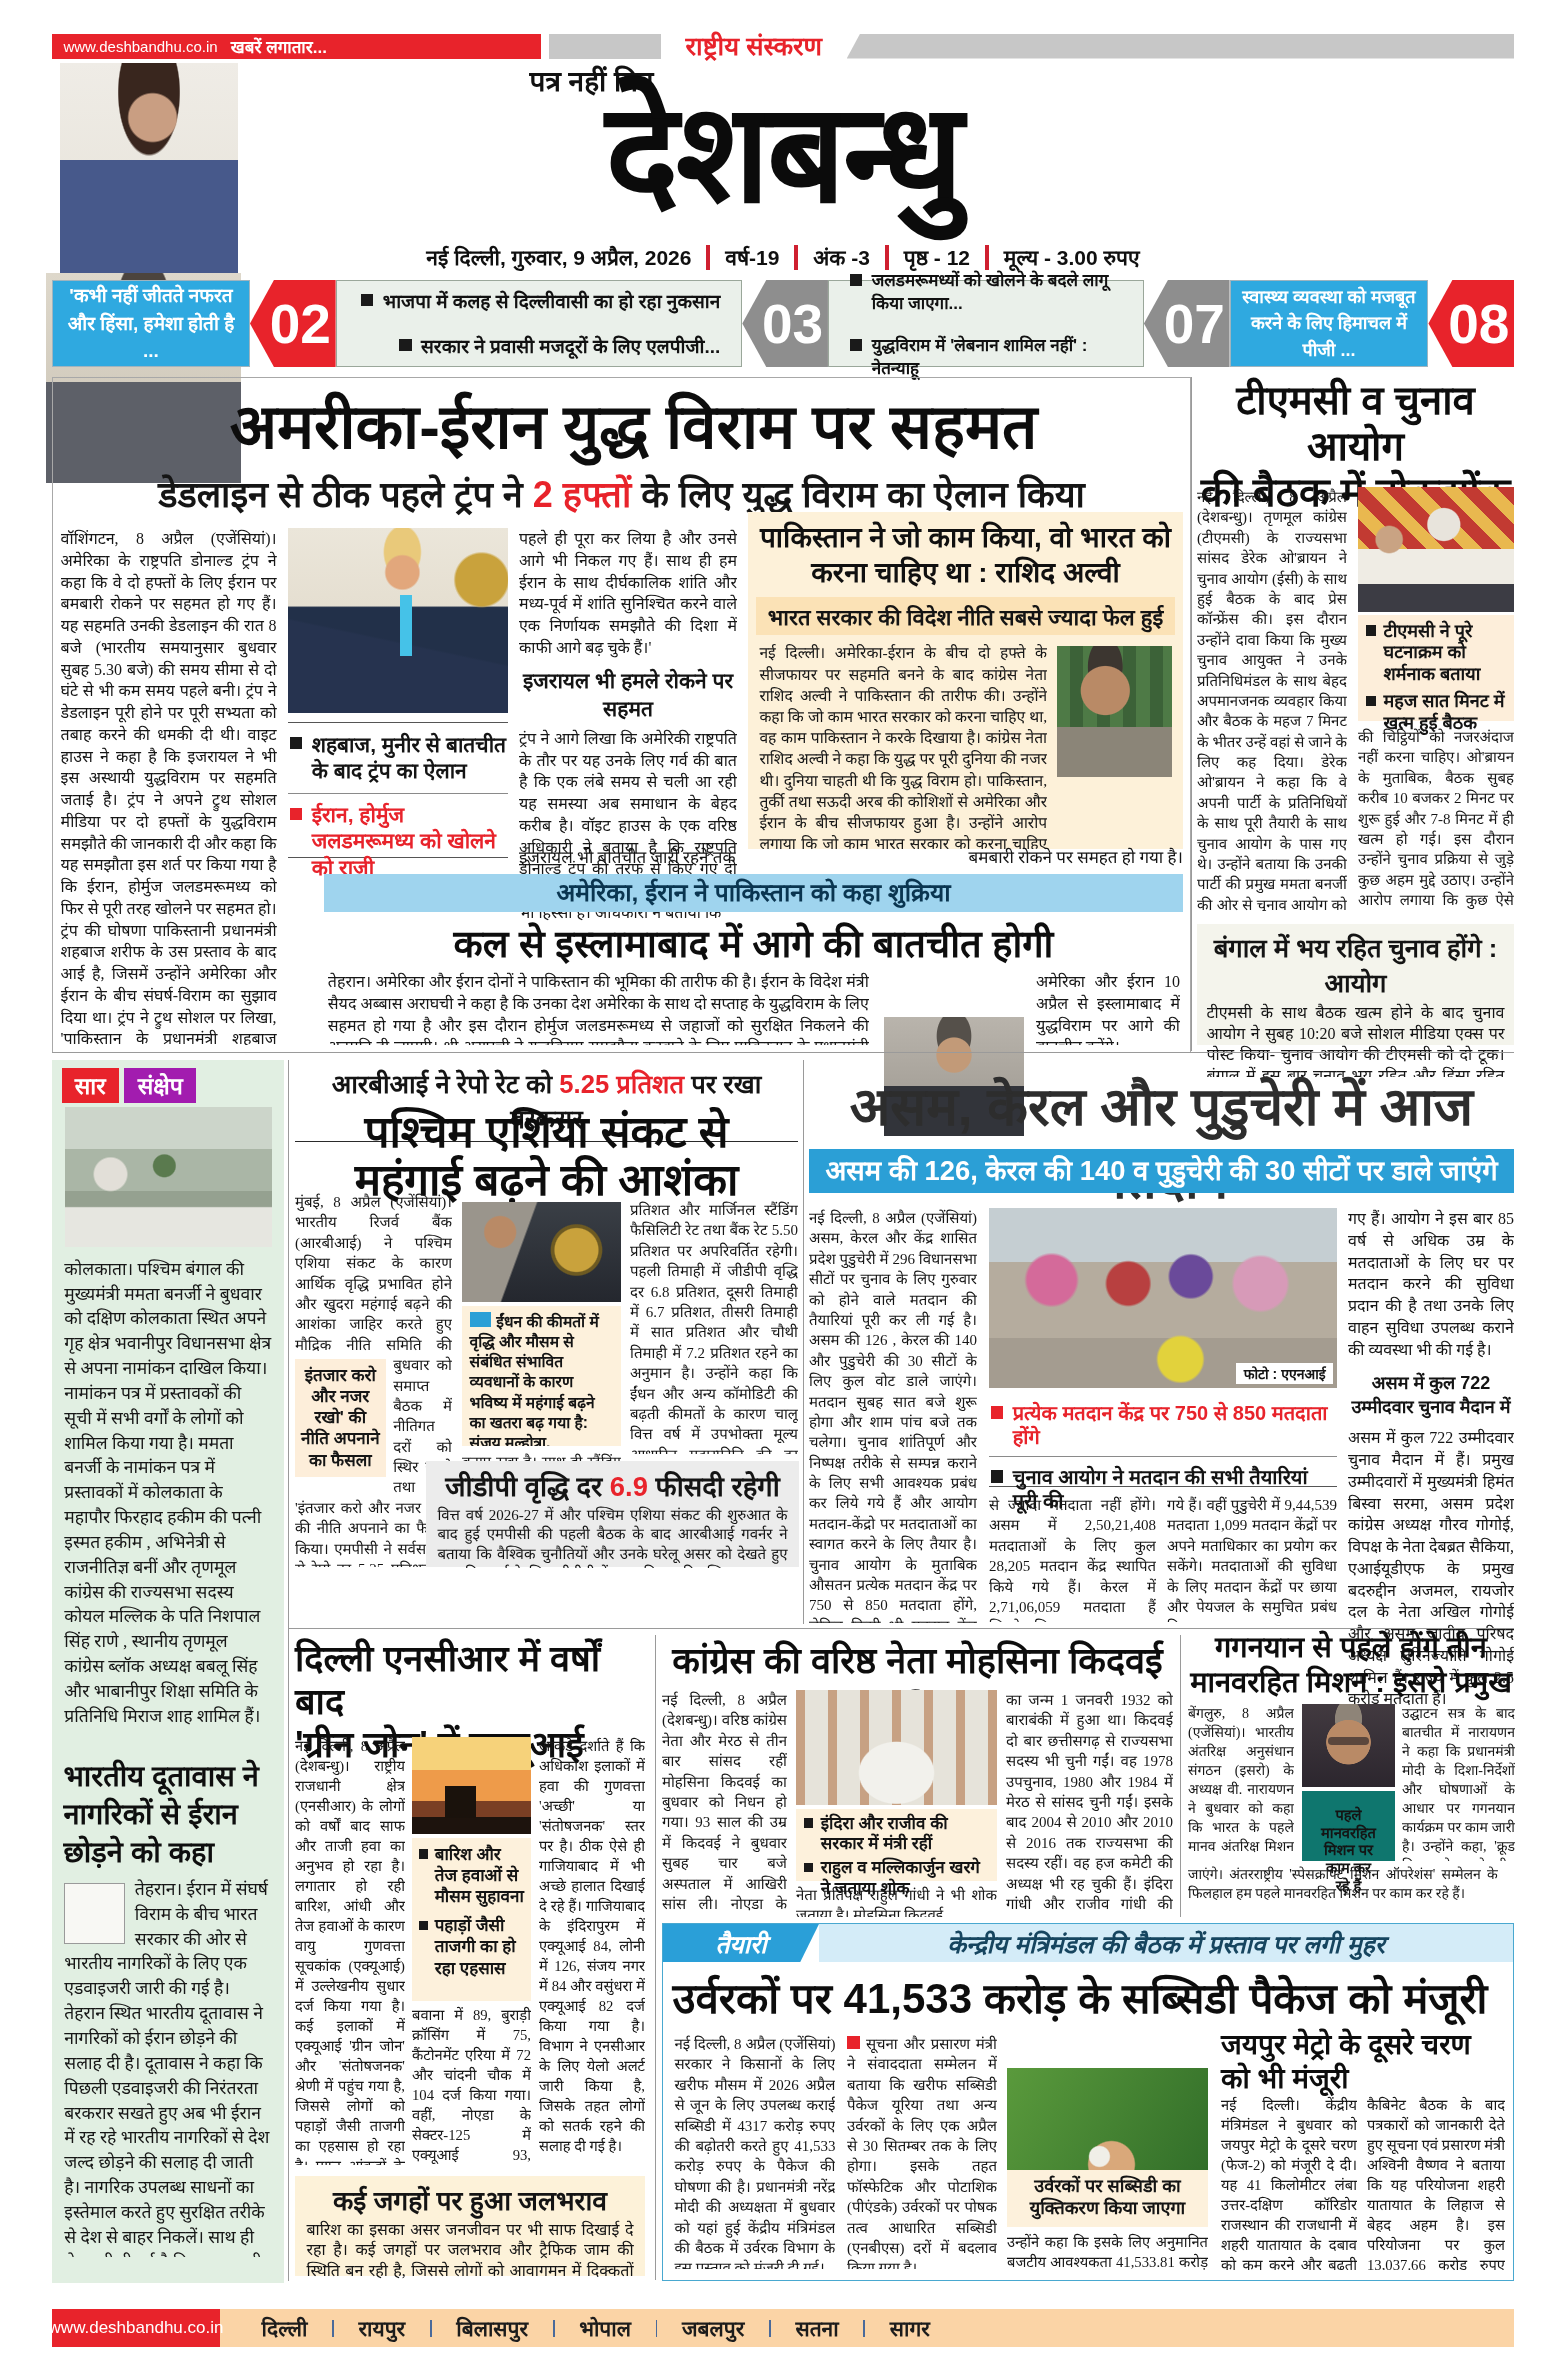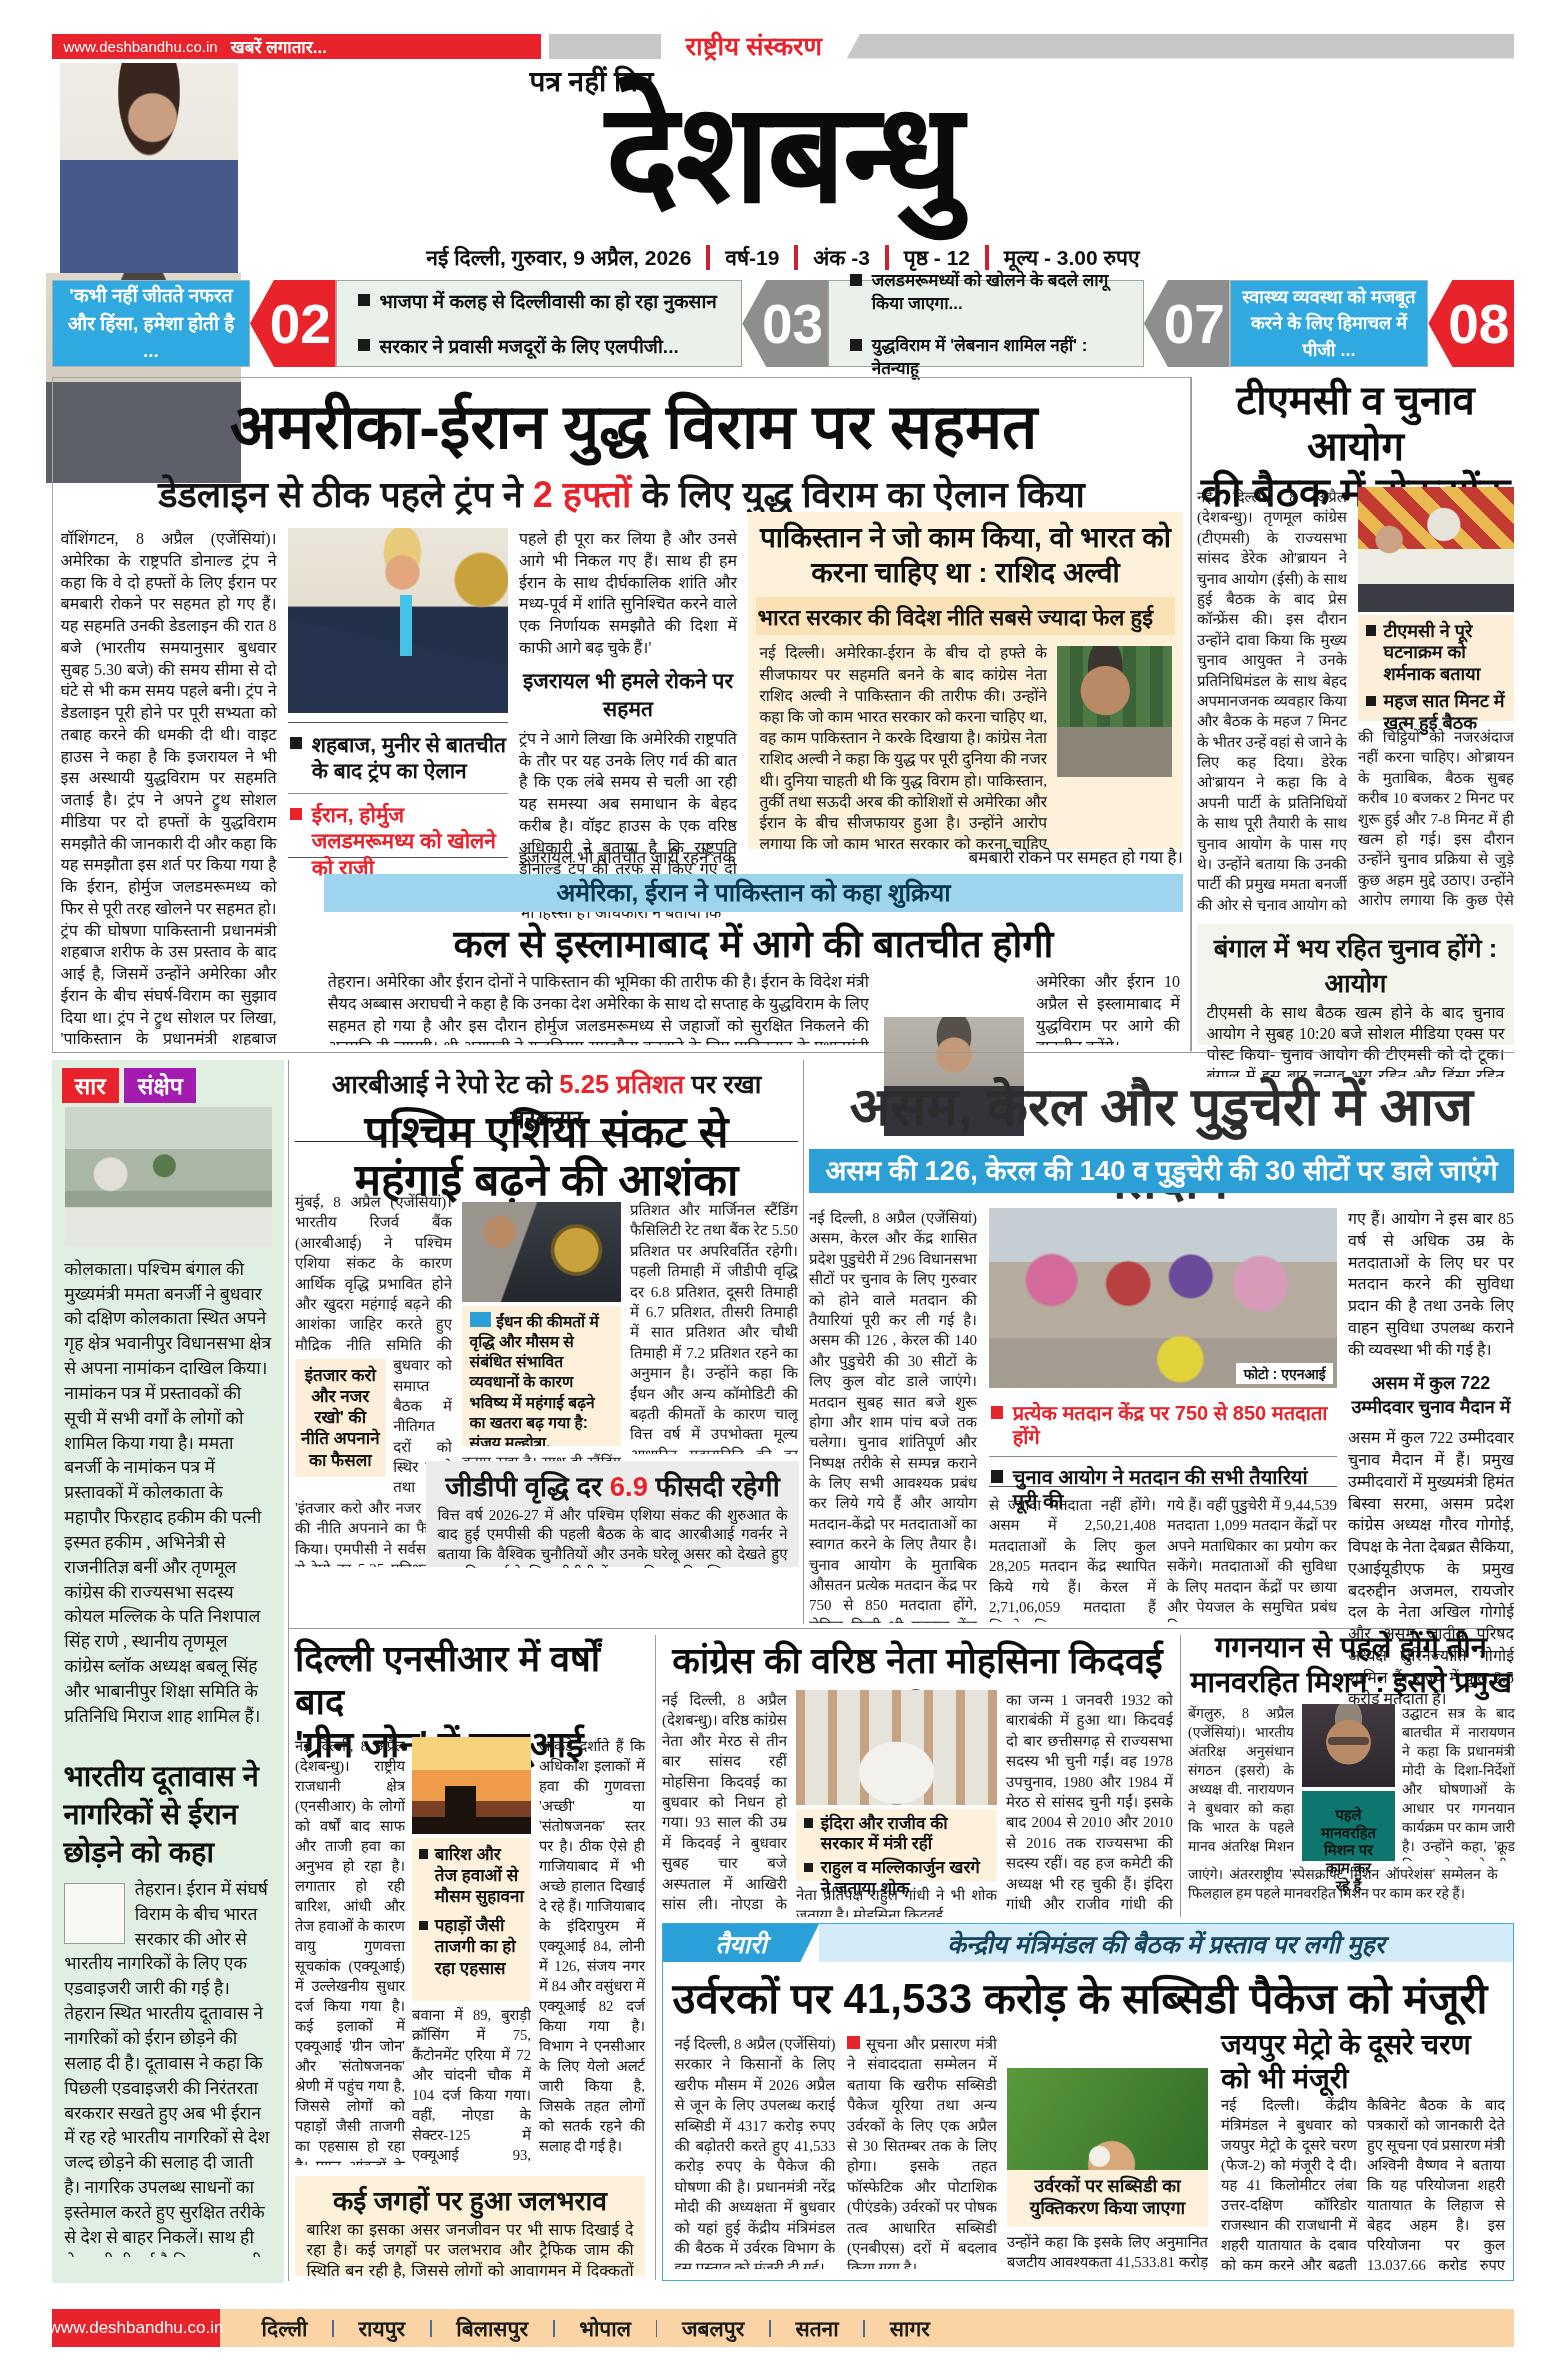--- a/index.html
+++ b/index.html
@@ -24,42 +24,42 @@
   .mh-photo-left{left:7.6px;top:1.9px;width:178px;height:210px;}
   .mh-photo-right{right:5.7px;top:1.9px;width:195px;height:210px;}
   .mh-tagline{left:341px;top:0;width:397px;text-align:center;font-size:28px;font-weight:bold;color:#111;}
   .mh-logo{left:199px;right:199px;top:17px;text-align:center;font-size:138px;line-height:151px;font-weight:900;color:#0b0b0b;letter-spacing:-2.8px;}
   .mh-dateline{left:199px;right:199px;bottom:3.8px;display:flex;justify-content:center;align-items:center;gap:15px;font-size:21px;font-weight:bold;color:#101010;}
   .dl-sep{width:3.8px;height:24.6px;background:#cf2030;}
 
   
   #teasers{left:52px;top:280px;width:1462px;height:87px;display:flex;}
   .tz-blue{background:#2fa9e0;color:#fff;font-weight:bold;text-align:center;display:flex;align-items:center;justify-content:center;padding:3.8px 9.5px;border:0.9px solid #9fb4bf;font-size:19px;line-height:1.45;}
-  .tz-light{background:#eaf0ea;border:0.9px solid #9aa79a;display:flex;flex-direction:column;justify-content:center;gap:19px;padding:0 21px;}
+  .tz-light{background:#eaf0ea;border:0.9px solid #9aa79a;display:flex;flex-direction:column;justify-content:center;gap:19px;padding:0 21px;align-items:flex-end;}
   .tz-item{display:flex;gap:9.5px;align-items:flex-start;font-weight:bold;font-size:19px;color:#111;}
   .tz-arrow{display:flex;align-items:center;justify-content:center;color:#fff;font-size:55px;font-weight:800;clip-path:polygon(0 50%,28% 0,100% 0,100% 100%,28% 100%);padding-left:15px;}
   .tz-arrow.red{background:#e8232b;}
   .tz-arrow.gray{background:#8e8e8e;}
 
   
   #lead{left:52px;top:377px;width:1137px;height:674px;border:0.9px solid #a8a8a8;}
   .lead-headline{top:3.8px;left:0;width:100%;text-align:center;font-size:62px;font-weight:800;line-height:1.05;color:#0d0d0d;}
   .lead-sub{top:91px;left:0;width:100%;text-align:center;font-size:36px;font-weight:bold;color:#151515;}
   .red-ink{color:#e8232b;}
   .lead-col1{left:7.6px;top:150px;width:216px;height:517px;}
   .lead-photo{left:235px;top:150px;width:220px;height:185px;}
   .lead-bullets{left:235px;top:344px;width:220px;height:134px;border-top:1.9px solid #555;border-bottom:1.9px solid #555;}
   .lb-item{display:flex;gap:9.5px;padding:8.5px 1.9px;font-size:21px;font-weight:bold;line-height:1.25;}
   .lb-item + .lb-item{border-top:1.4px solid #8a8a8a;}
   .lb-item.red-ink{color:#e8232b;}
   .lead-col3{left:466px;top:150px;width:218px;height:314px;}
   .crosshead{font-size:21px;font-weight:800;text-align:center;margin:7.6px 0 5.7px;font-family:"Liberation Sans",sans-serif;}
   .alvi-box{left:695px;top:134px;width:435px;height:337px;background:#fdf1d9;padding:7.6px 11.4px;box-sizing:border-box;overflow:hidden;}
   .alvi-headline{font-size:28px;font-weight:800;text-align:center;line-height:1.25;color:#101010;}
-  .alvi-sub{background:#fbe2b6;font-size:22px;font-weight:bold;text-align:left;margin:7.6px -3.8px;padding:3.8px 1.9px;}
+  .alvi-sub{background:#fbe2b6;font-size:22px;font-weight:bold;text-align:center;margin:7.6px -3.8px;padding:3.8px 1.9px;}
   .alvi-photo{float:right;width:115px;height:131px;margin:3.8px 0 5.7px 9.5px;}
   .lead-cont{left:466px;top:467px;width:664px;display:flex;justify-content:space-between;font-family:"Liberation Serif",serif;font-size:17px;}
   .islamabad{left:271px;top:496px;width:859px;height:172px;}
   .isl-strip{height:38px;line-height:38px;background:#9fd4ee;color:#0a3550;font-weight:800;font-size:24.6px;text-align:center;}
   .isl-headline{margin-top:3.8px;text-align:center;font-size:38px;font-weight:800;color:#0d0d0d;}
   .isl-photo{left:560px;top:49px;width:140px;height:119px;}
   .isl-left{left:3.8px;top:97px;width:541px;height:74px;}
   .isl-right{left:712px;top:97px;width:144px;height:74px;}
 
   

